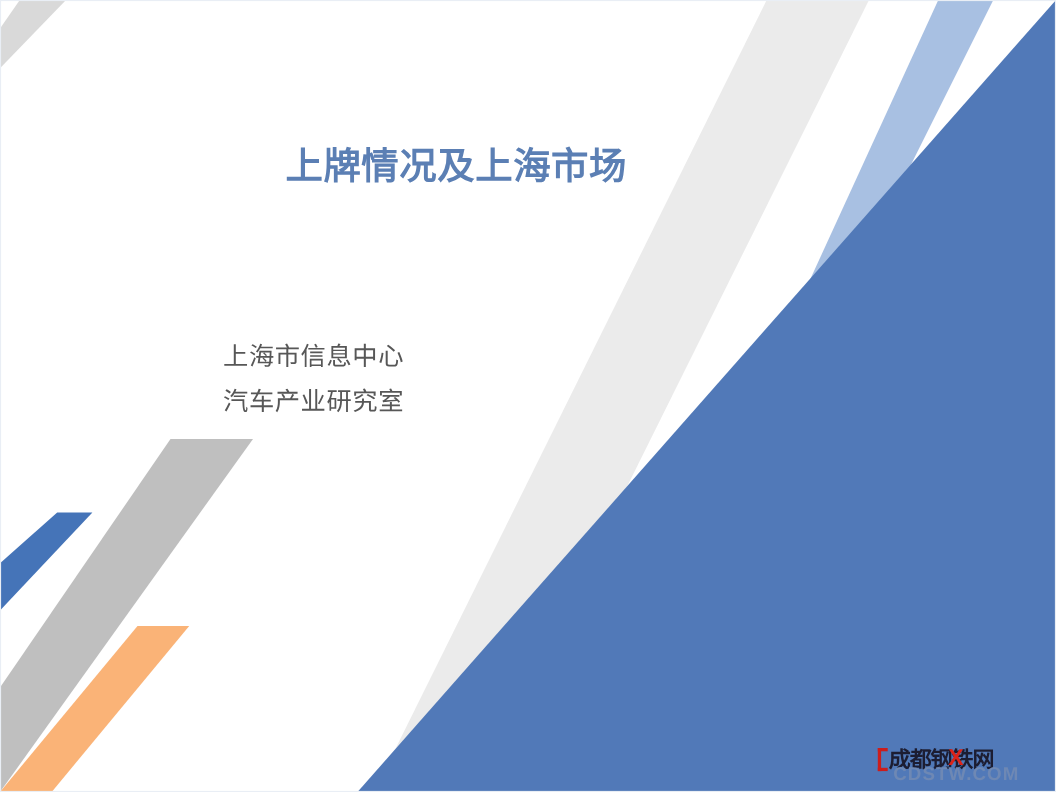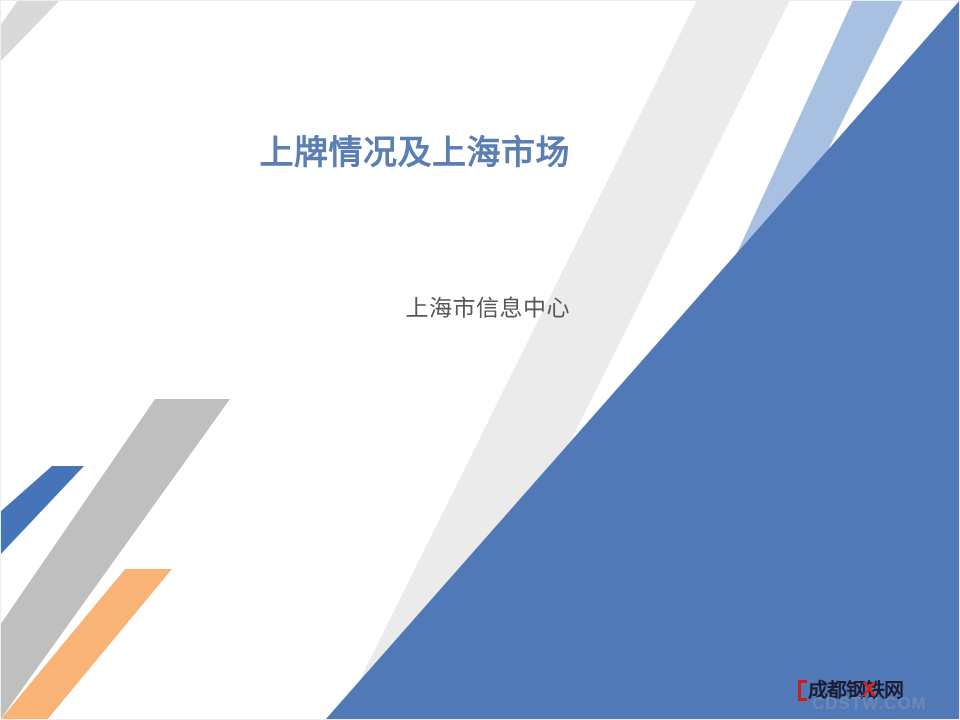--- a/index.html
+++ b/index.html
@@ -51,24 +51,24 @@
     color: #5b7fb4;
     font-size: 34px;
     font-weight: 700;
     line-height: 49px;
     letter-spacing: 0.5px;
     white-space: nowrap;
   }
   #title .tline { display: block; }
   #subtitle {
     position: absolute;
-    top: 288px;
+    top: 304px;
     left: 0;
     width: 570px;
-    text-align: right;
+    text-align: center;
     color: #575757;
     font-size: 23px;
     font-weight: 400;
     line-height: 41px;
     letter-spacing: 0.5px;
     white-space: nowrap;
   }
   #subtitle .sline { display: block; }
 
   
@@ -158,20 +158,21 @@
   </svg>
 
   <div id="text-block">
 
     <div id="title">
       <span class="tline">上牌情况及上海市场</span>
     </div>
 
     <div id="subtitle">
       <span class="sline">上海市信息中心</span>
+      <span class="sline">汽车产业研究室</span>
     </div>
 
   </div>
 
   <div id="watermark">
     <div id="wm-inner">
       <div id="wm-main">
         <span id="wm-bracket"></span>
         <span id="wm-cn">成都钢铁网</span>
       </div>

